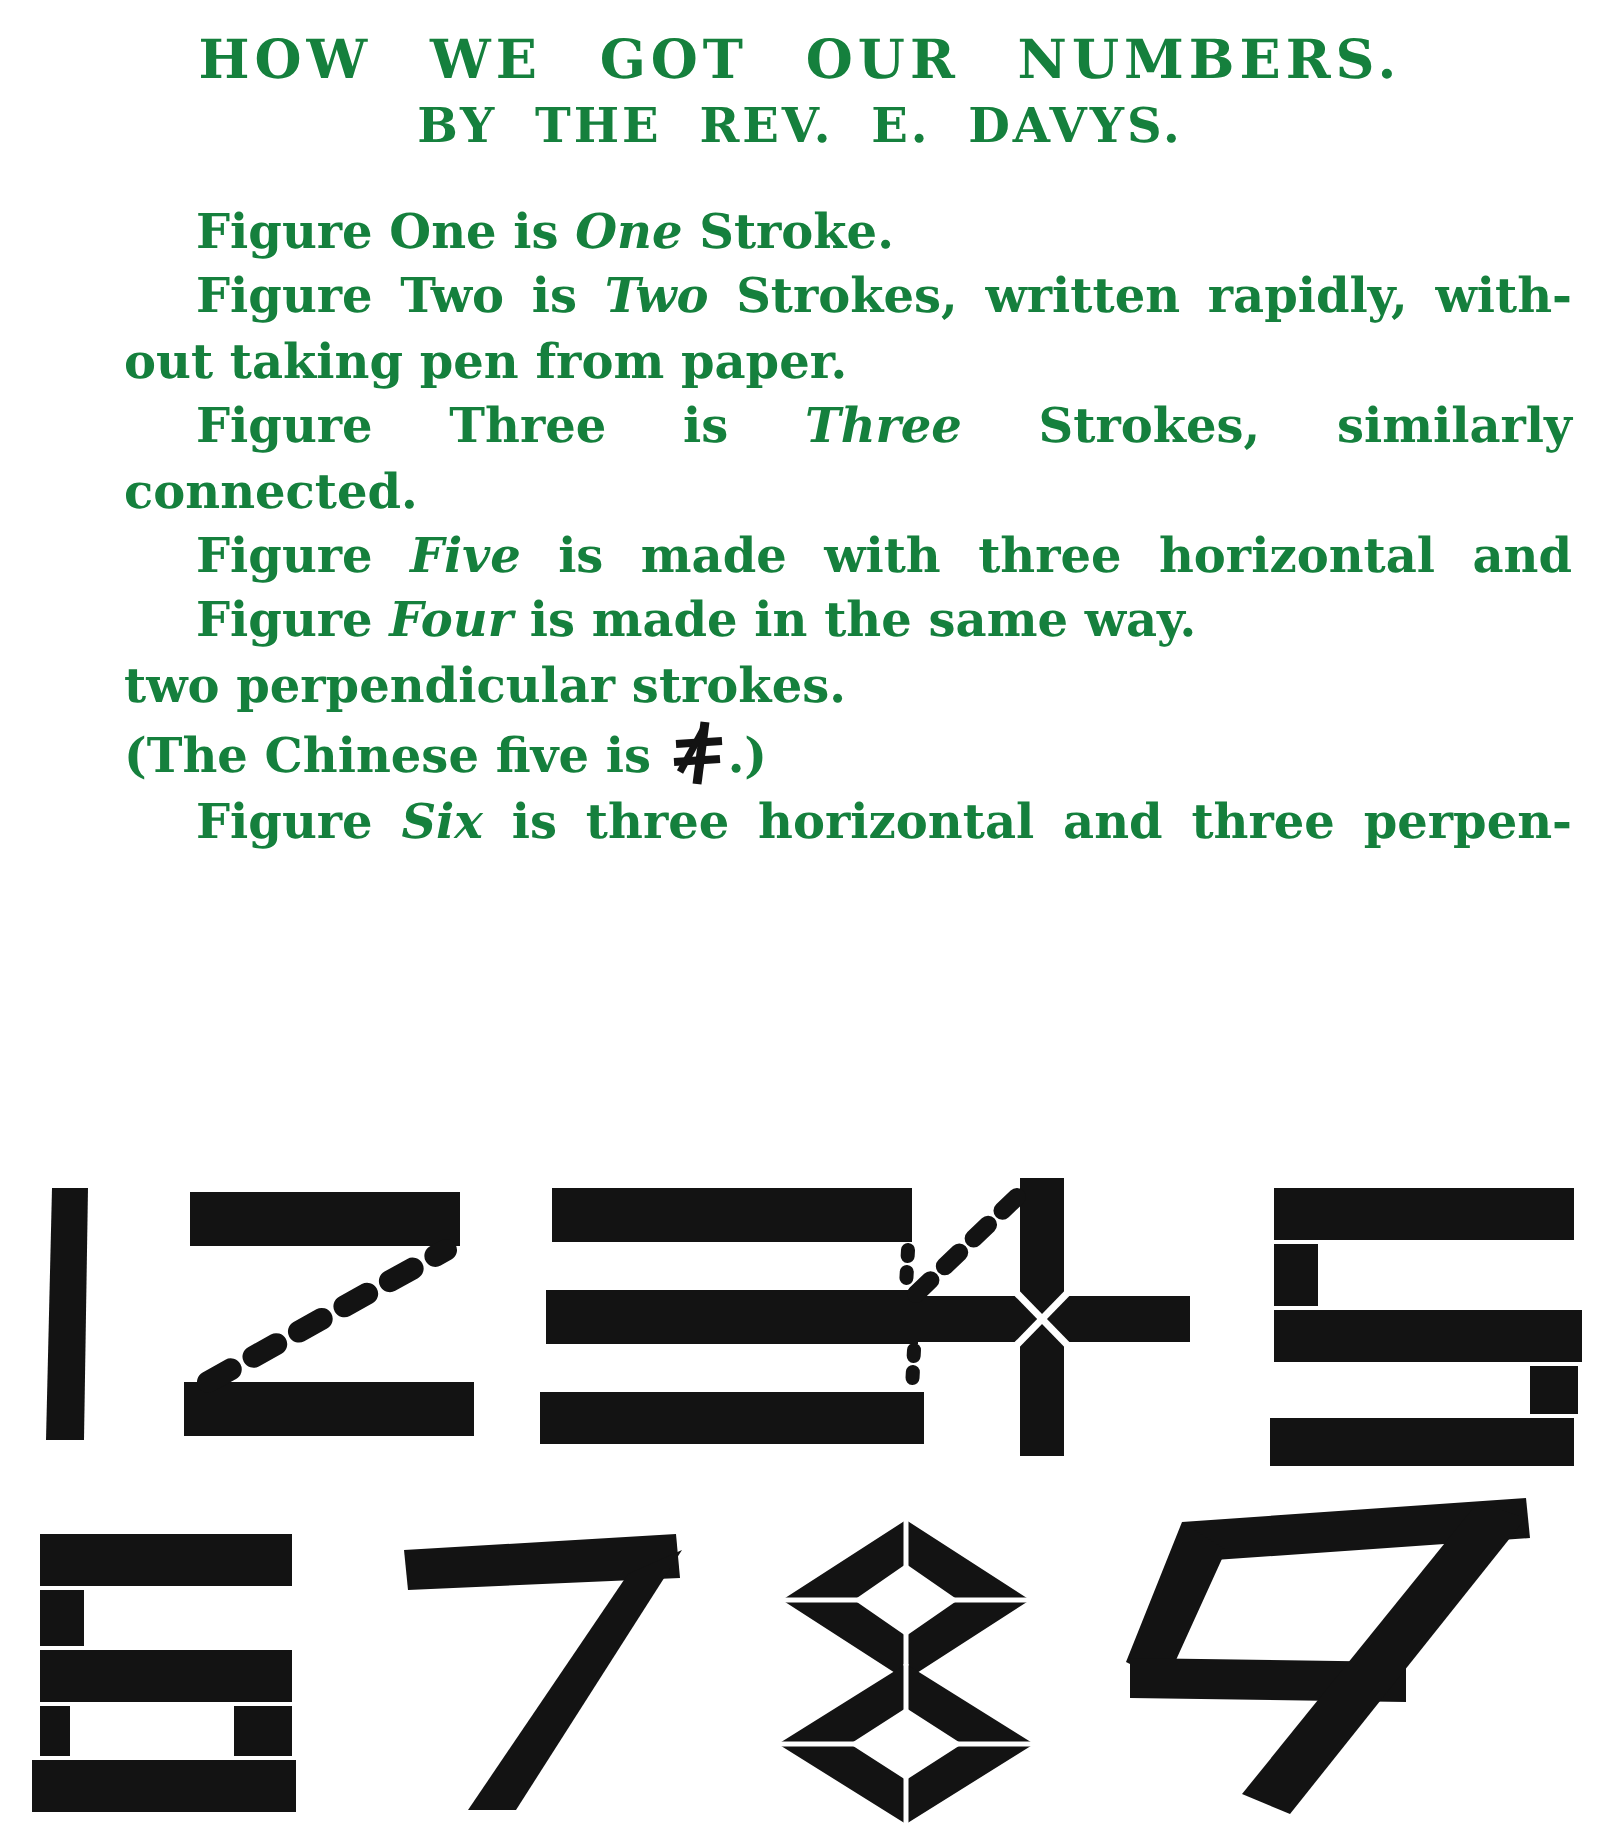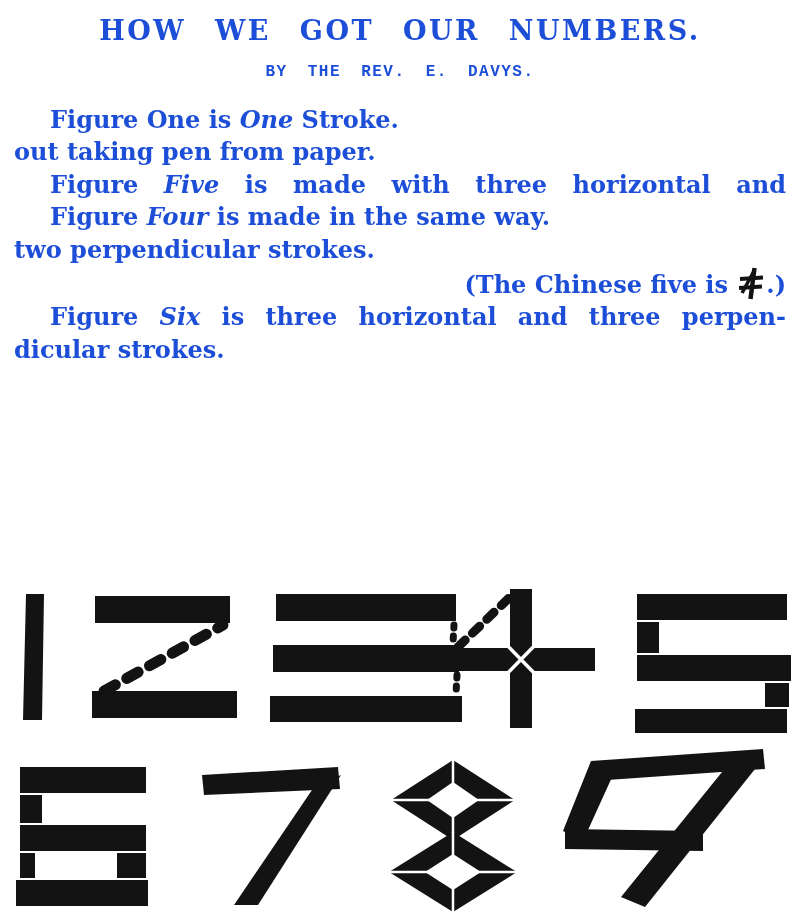--- a/index.html
+++ b/index.html
@@ -1,63 +1,64 @@
 <!DOCTYPE html>
 <html><head>
 <meta charset="utf-8">
 <style>
   html,body { margin:0; padding:0; background:#ffffff; }
   .page {
     position:relative; width:800px; height:912px; background:#ffffff;
-    color:#1d4ed8; font-family:"DejaVu Serif", serif; overflow:hidden;
+    color:#15803d; font-family:"DejaVu Serif", serif; overflow:hidden;
   }
   .title {
     padding-top:15px; text-align:center; font-size:27px; font-weight:bold;
     letter-spacing:2.5px; word-spacing:17px;
   }
   .byline {
-    margin-top:17px; text-align:center; font-size:16px; font-weight:bold;
-    letter-spacing:1.5px; word-spacing:9px;font-family:Liberation Mono, monospace;
+    margin-top:2px; text-align:center; font-size:24px; font-weight:bold;
+    letter-spacing:1.5px; word-spacing:9px;
   }
   .bodytext {
     margin:23px 14px 0 14px; font-size:24px; line-height:32.4px; font-weight:bold;
   }
-  .line { min-height:32.4px; }
+  .line { min-height:32.4px;margin-left:48px; }
   .line.ind { text-indent:36px; }
   .line.just { text-align:justify; text-align-last:justify; }
-  .line.center { text-align:right; }
+  .line.center { text-align:left; }
   .it { font-style:italic; }
   .glyph { display:inline-block; vertical-align:-7px; margin:0 2px; }
   .fig { position:absolute; }
   .ink { fill:#131313; }
   .inkline { stroke:#131313; }
   .seam { stroke:#ffffff; }
 </style>
 </head>
 <body>
 
 <div class="page">
 
   <div class="title">HOW WE GOT OUR NUMBERS.</div>
   <div class="byline">BY THE REV. E. DAVYS.</div>
 
   <div class="bodytext">
     <div class="line ind"><span>Figure One is </span><span class="it">One</span><span> Stroke.</span></div>
+    <div class="line ind just"><span>Figure Two is </span><span class="it">Two</span><span> Strokes, written rapidly, with-</span></div>
     <div class="line"><span>out taking pen from paper.</span></div>
+    <div class="line ind just"><span>Figure Three is </span><span class="it">Three</span><span> Strokes, similarly connected.</span></div>
     <div class="line ind just"><span>Figure </span><span class="it">Five</span><span> is made with three horizontal and</span></div>
     <div class="line ind"><span>Figure </span><span class="it">Four</span><span> is made in the same way.</span></div>
     <div class="line"><span>two perpendicular strokes.</span></div>
     <div class="line center"><span>(The Chinese five is </span><svg class="glyph" width="26" height="34" viewBox="0 0 26 34">
           <line class="inkline" x1="2" y1="13" x2="25" y2="11.5" stroke-width="4"></line>
           <line class="inkline" x1="1" y1="22" x2="24" y2="20.5" stroke-width="4"></line>
           <line class="inkline" x1="16.5" y1="2" x2="12.5" y2="33" stroke-width="4.5"></line>
           <line class="inkline" x1="4" y1="27" x2="16" y2="5" stroke-width="3.5"></line>
         </svg><span>.)</span></div>
     <div class="line ind just"><span>Figure </span><span class="it">Six</span><span> is three horizontal and three perpen-</span></div>
-    <div class="line"><span>dicular strokes.</span></div>
   </div>
 
   <svg class="fig" style="left:18px; top:594px;" width="30" height="126" viewBox="0 0 30 126">
     <polygon class="ink" points="8,0 26,0 24,126 5,126"></polygon>
   </svg>
 
   <svg class="fig" style="left:92px; top:594px;" width="145" height="126" viewBox="0 0 145 126">
     <rect class="ink" x="3" y="2" width="135" height="27"></rect>
     <rect class="ink" x="0" y="97" width="145" height="27"></rect>
     <line class="inkline" x1="12" y1="97" x2="131" y2="31" stroke-width="11" stroke-dasharray="13 13" stroke-linecap="round"></line>

